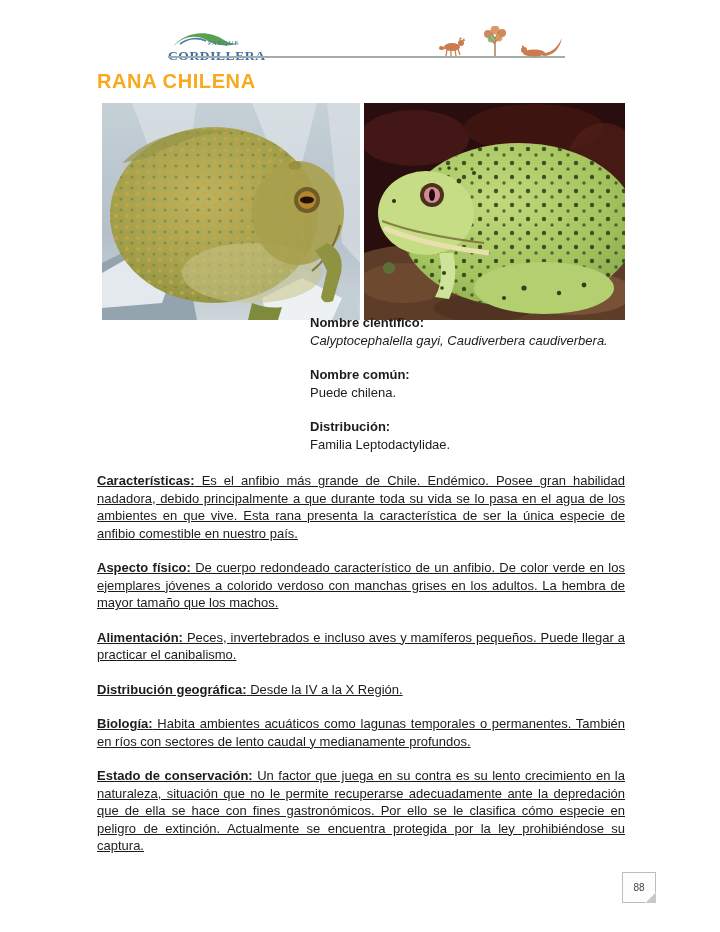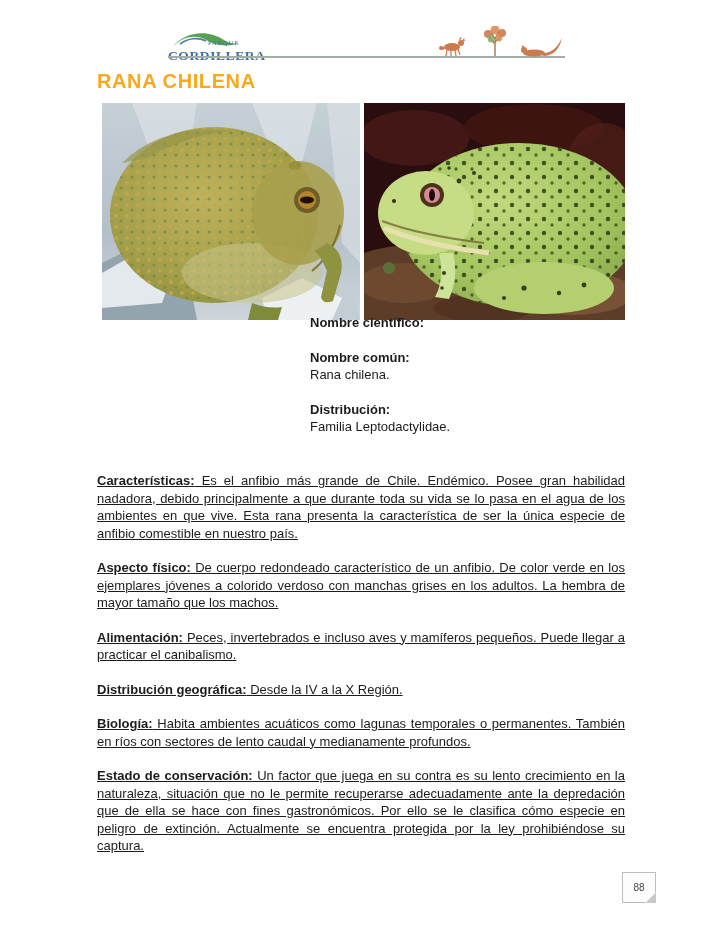--- a/index.html
+++ b/index.html
@@ -198,24 +198,25 @@
       <circle cx="160" cy="185" r="2.6" fill="#33401a"></circle>
       <circle cx="195" cy="190" r="2.2" fill="#33401a"></circle>
       <circle cx="220" cy="182" r="2.4" fill="#33401a"></circle>
       <circle cx="140" cy="195" r="2" fill="#33401a"></circle>
     </svg>
   </div>
 
   <div class="info">
     <div class="info-group">
       <div class="info-label">Nombre científico:</div>
+      <div class="italic">Calyptocephalella gayi, Caudiverbera caudiverbera.</div>
     </div>
     <div class="info-group">
       <div class="info-label">Nombre común:</div>
-      <div>Rana chilena.</div>
+      <div>Puede chilena.</div>
     </div>
     <div class="info-group">
       <div class="info-label">Distribución:</div>
       <div>Familia Leptodactylidae.</div>
     </div>
   </div>
 
   <div class="main-text">
     <p class="section"><span class="section-label">Características:</span><span> Es el anfibio más grande de Chile. Endémico. Posee gran habilidad nadadora, debido principalmente a que durante toda su vida se lo pasa en el agua de los ambientes en que vive. Esta rana presenta la característica de ser la única especie de anfibio comestible en nuestro país.</span></p>
     <p class="section"><span class="section-label">Aspecto físico:</span><span> De cuerpo redondeado característico de un anfibio. De color verde en los ejemplares jóvenes a colorido verdoso con manchas grises en los adultos. La hembra de mayor tamaño que los machos.</span></p>

